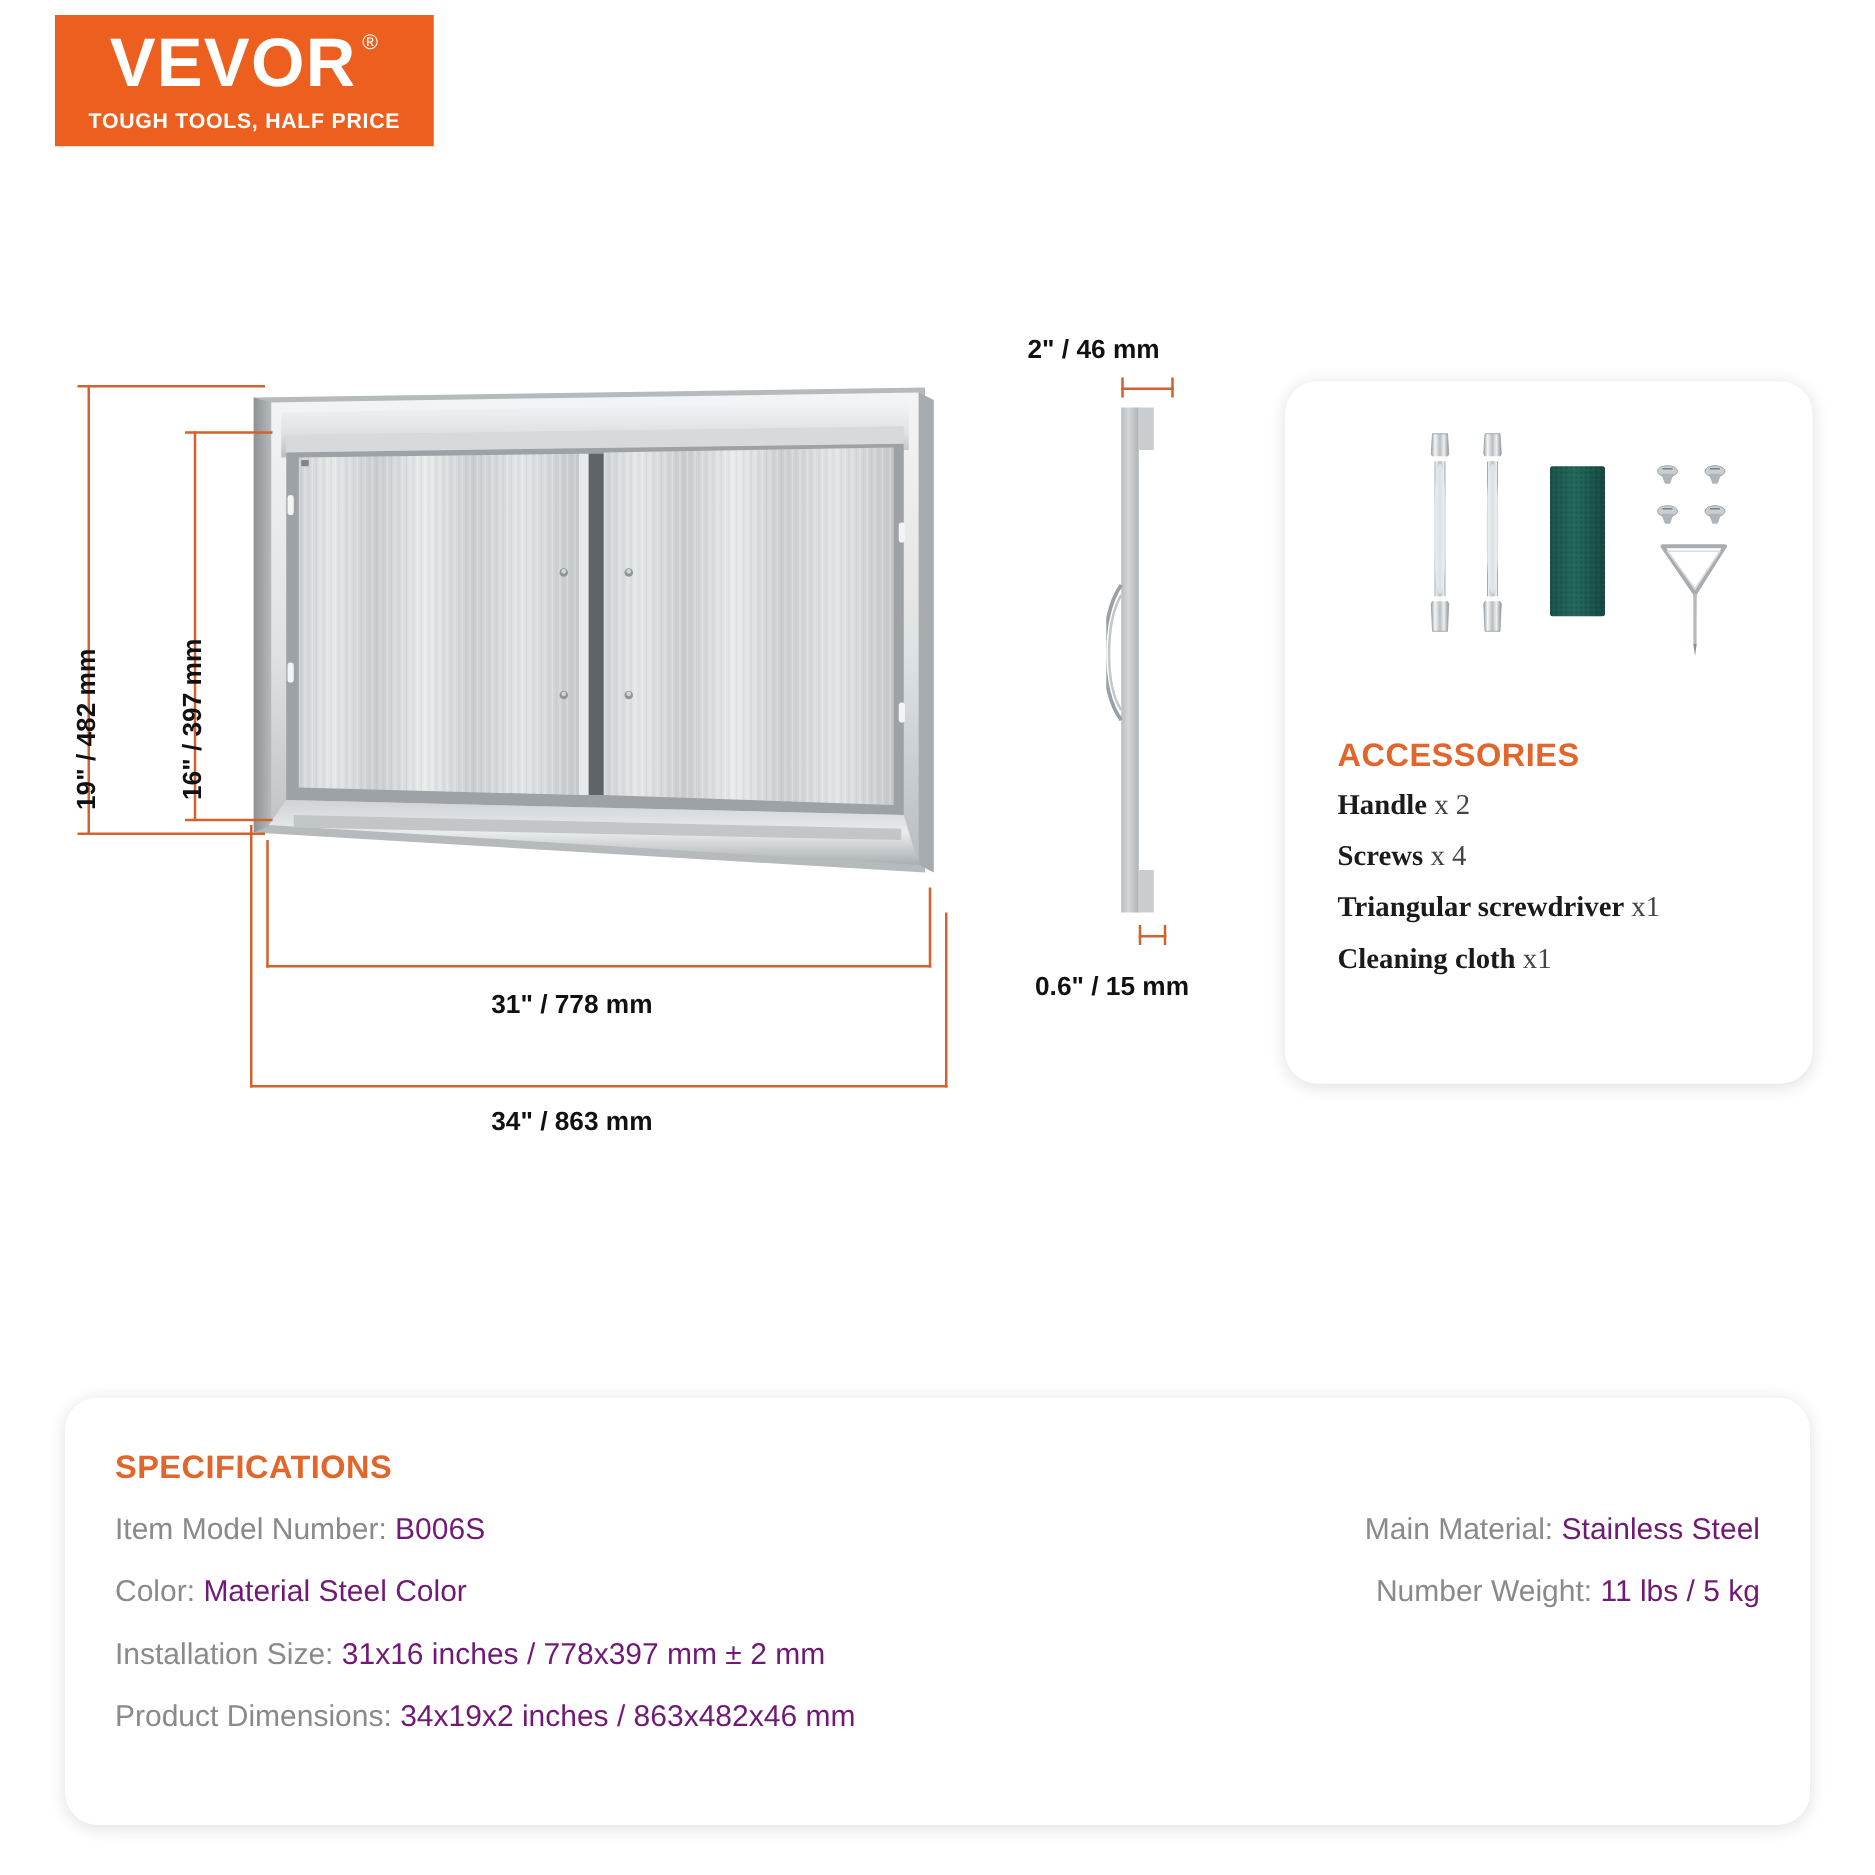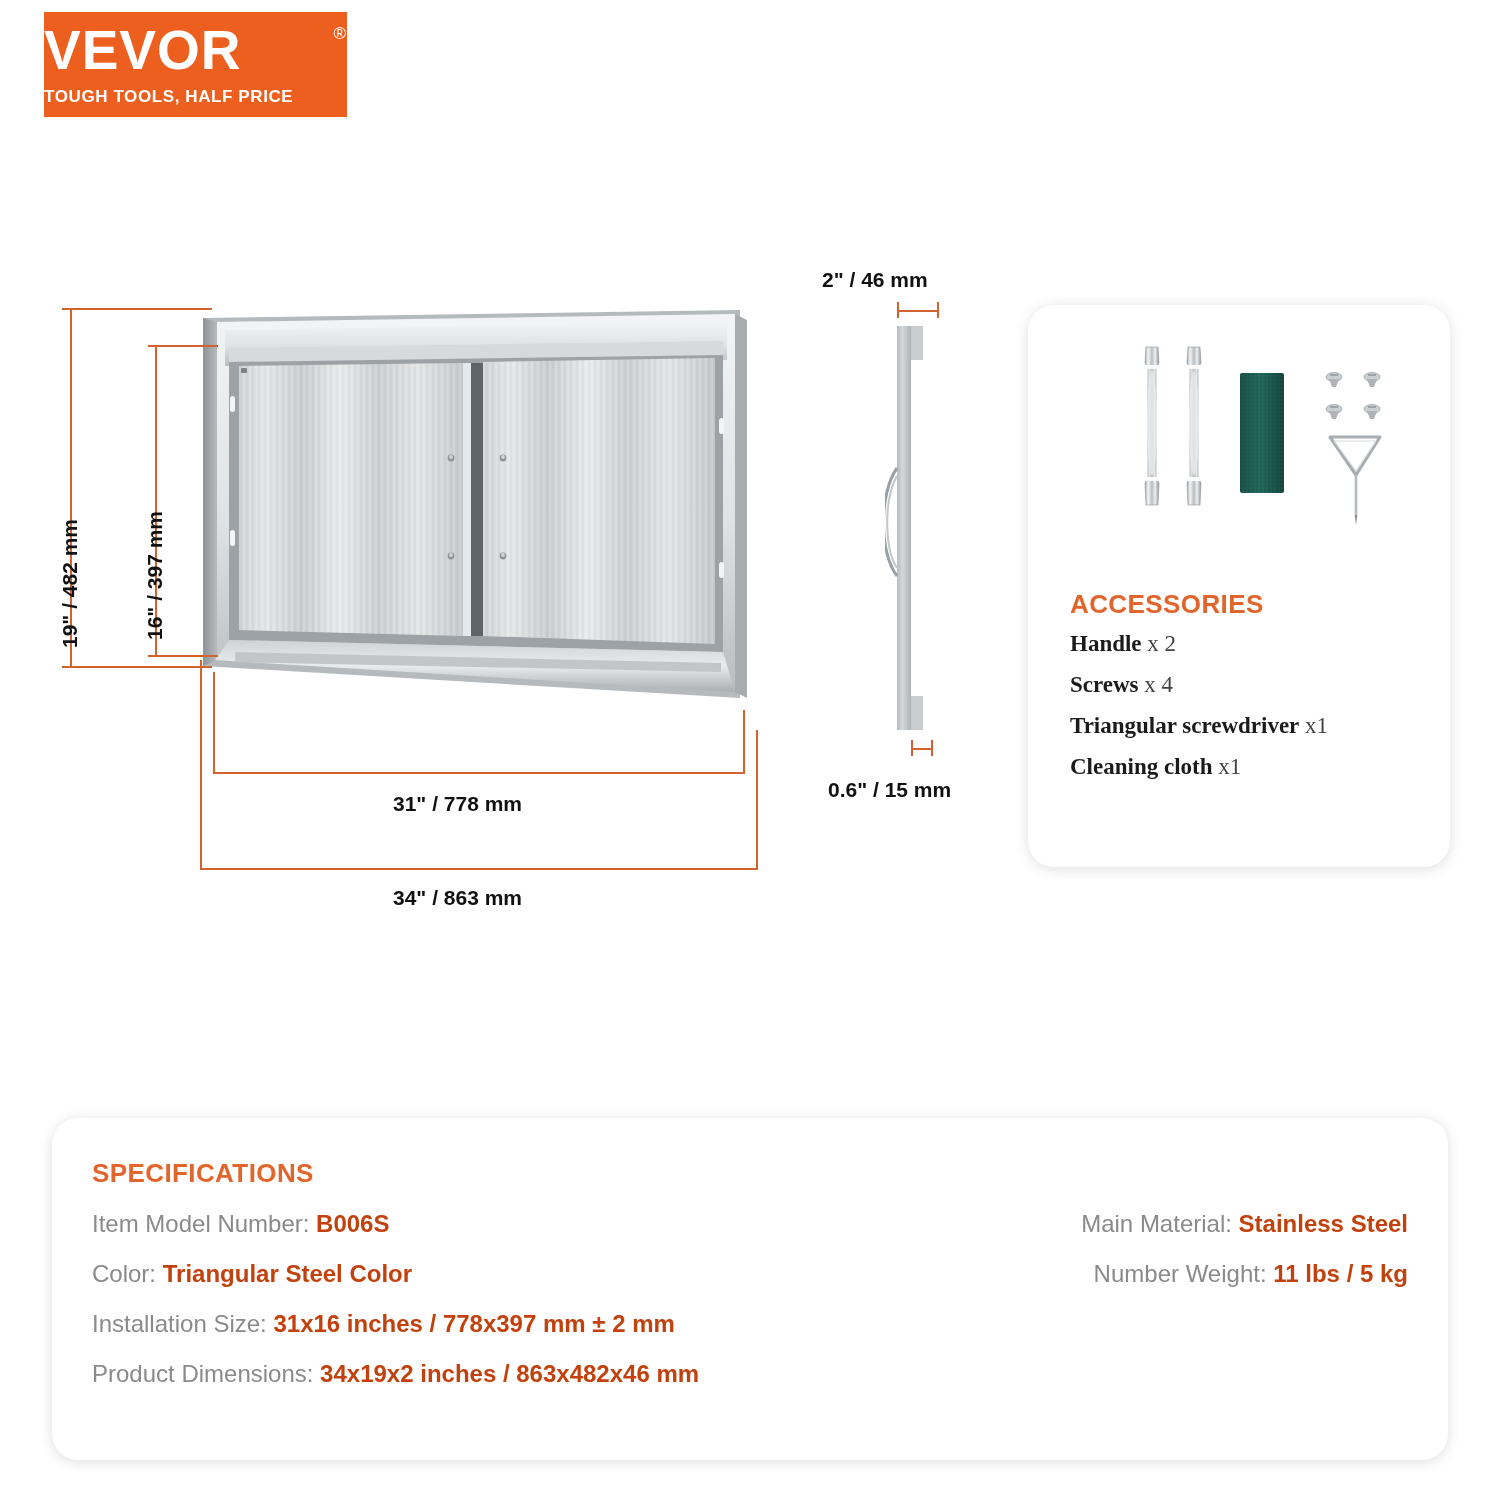--- a/index.html
+++ b/index.html
@@ -16,20 +16,21 @@
   
   .logo {
     position: absolute;
     left: 44px;
     top: 12px;
     width: 303px;
     height: 105px;
     background: #ED5F1E;
     display: flex;
     flex-direction: column;
+    align-items: center;
     justify-content: center;
   }
   .logo-word {
     color: #ffffff;
     font-size: 55px;
     font-weight: bold;
     letter-spacing: 1px;
     line-height: 1;
     position: relative;
     padding-right: 18px;
@@ -168,22 +169,22 @@
   }
   #spec-col-left  { left: 40px;  text-align: left; }
   #spec-col-right { right: 40px; text-align: right; }
   .spec-row {
     font-size: 24px;
     color: #8a8a8a;
     margin-bottom: 22px;
     white-space: nowrap;
   }
   .spec-val {
-    color: #c2410c;
-    font-weight: bold;
+    color: #701a75;
+    font-weight: normal;
   }
 </style>
 </head>
 <body>
 
 <div class="logo">
   <div class="logo-word">
     <span>VEVOR</span>
     <span class="logo-reg">®</span>
   </div>
@@ -427,21 +428,21 @@
 <div class="card" id="specs-card">
   <div class="section-heading" id="spec-heading">SPECIFICATIONS</div>
 
   <div class="spec-col" id="spec-col-left">
     <div class="spec-row">
       <span>Item Model Number:</span>
       <span class="spec-val">B006S</span>
     </div>
     <div class="spec-row">
       <span>Color:</span>
-      <span class="spec-val">Triangular Steel Color</span>
+      <span class="spec-val">Material Steel Color</span>
     </div>
     <div class="spec-row">
       <span>Installation Size:</span>
       <span class="spec-val">31x16 inches / 778x397 mm ± 2 mm</span>
     </div>
     <div class="spec-row">
       <span>Product Dimensions:</span>
       <span class="spec-val">34x19x2 inches / 863x482x46 mm</span>
     </div>
   </div>

